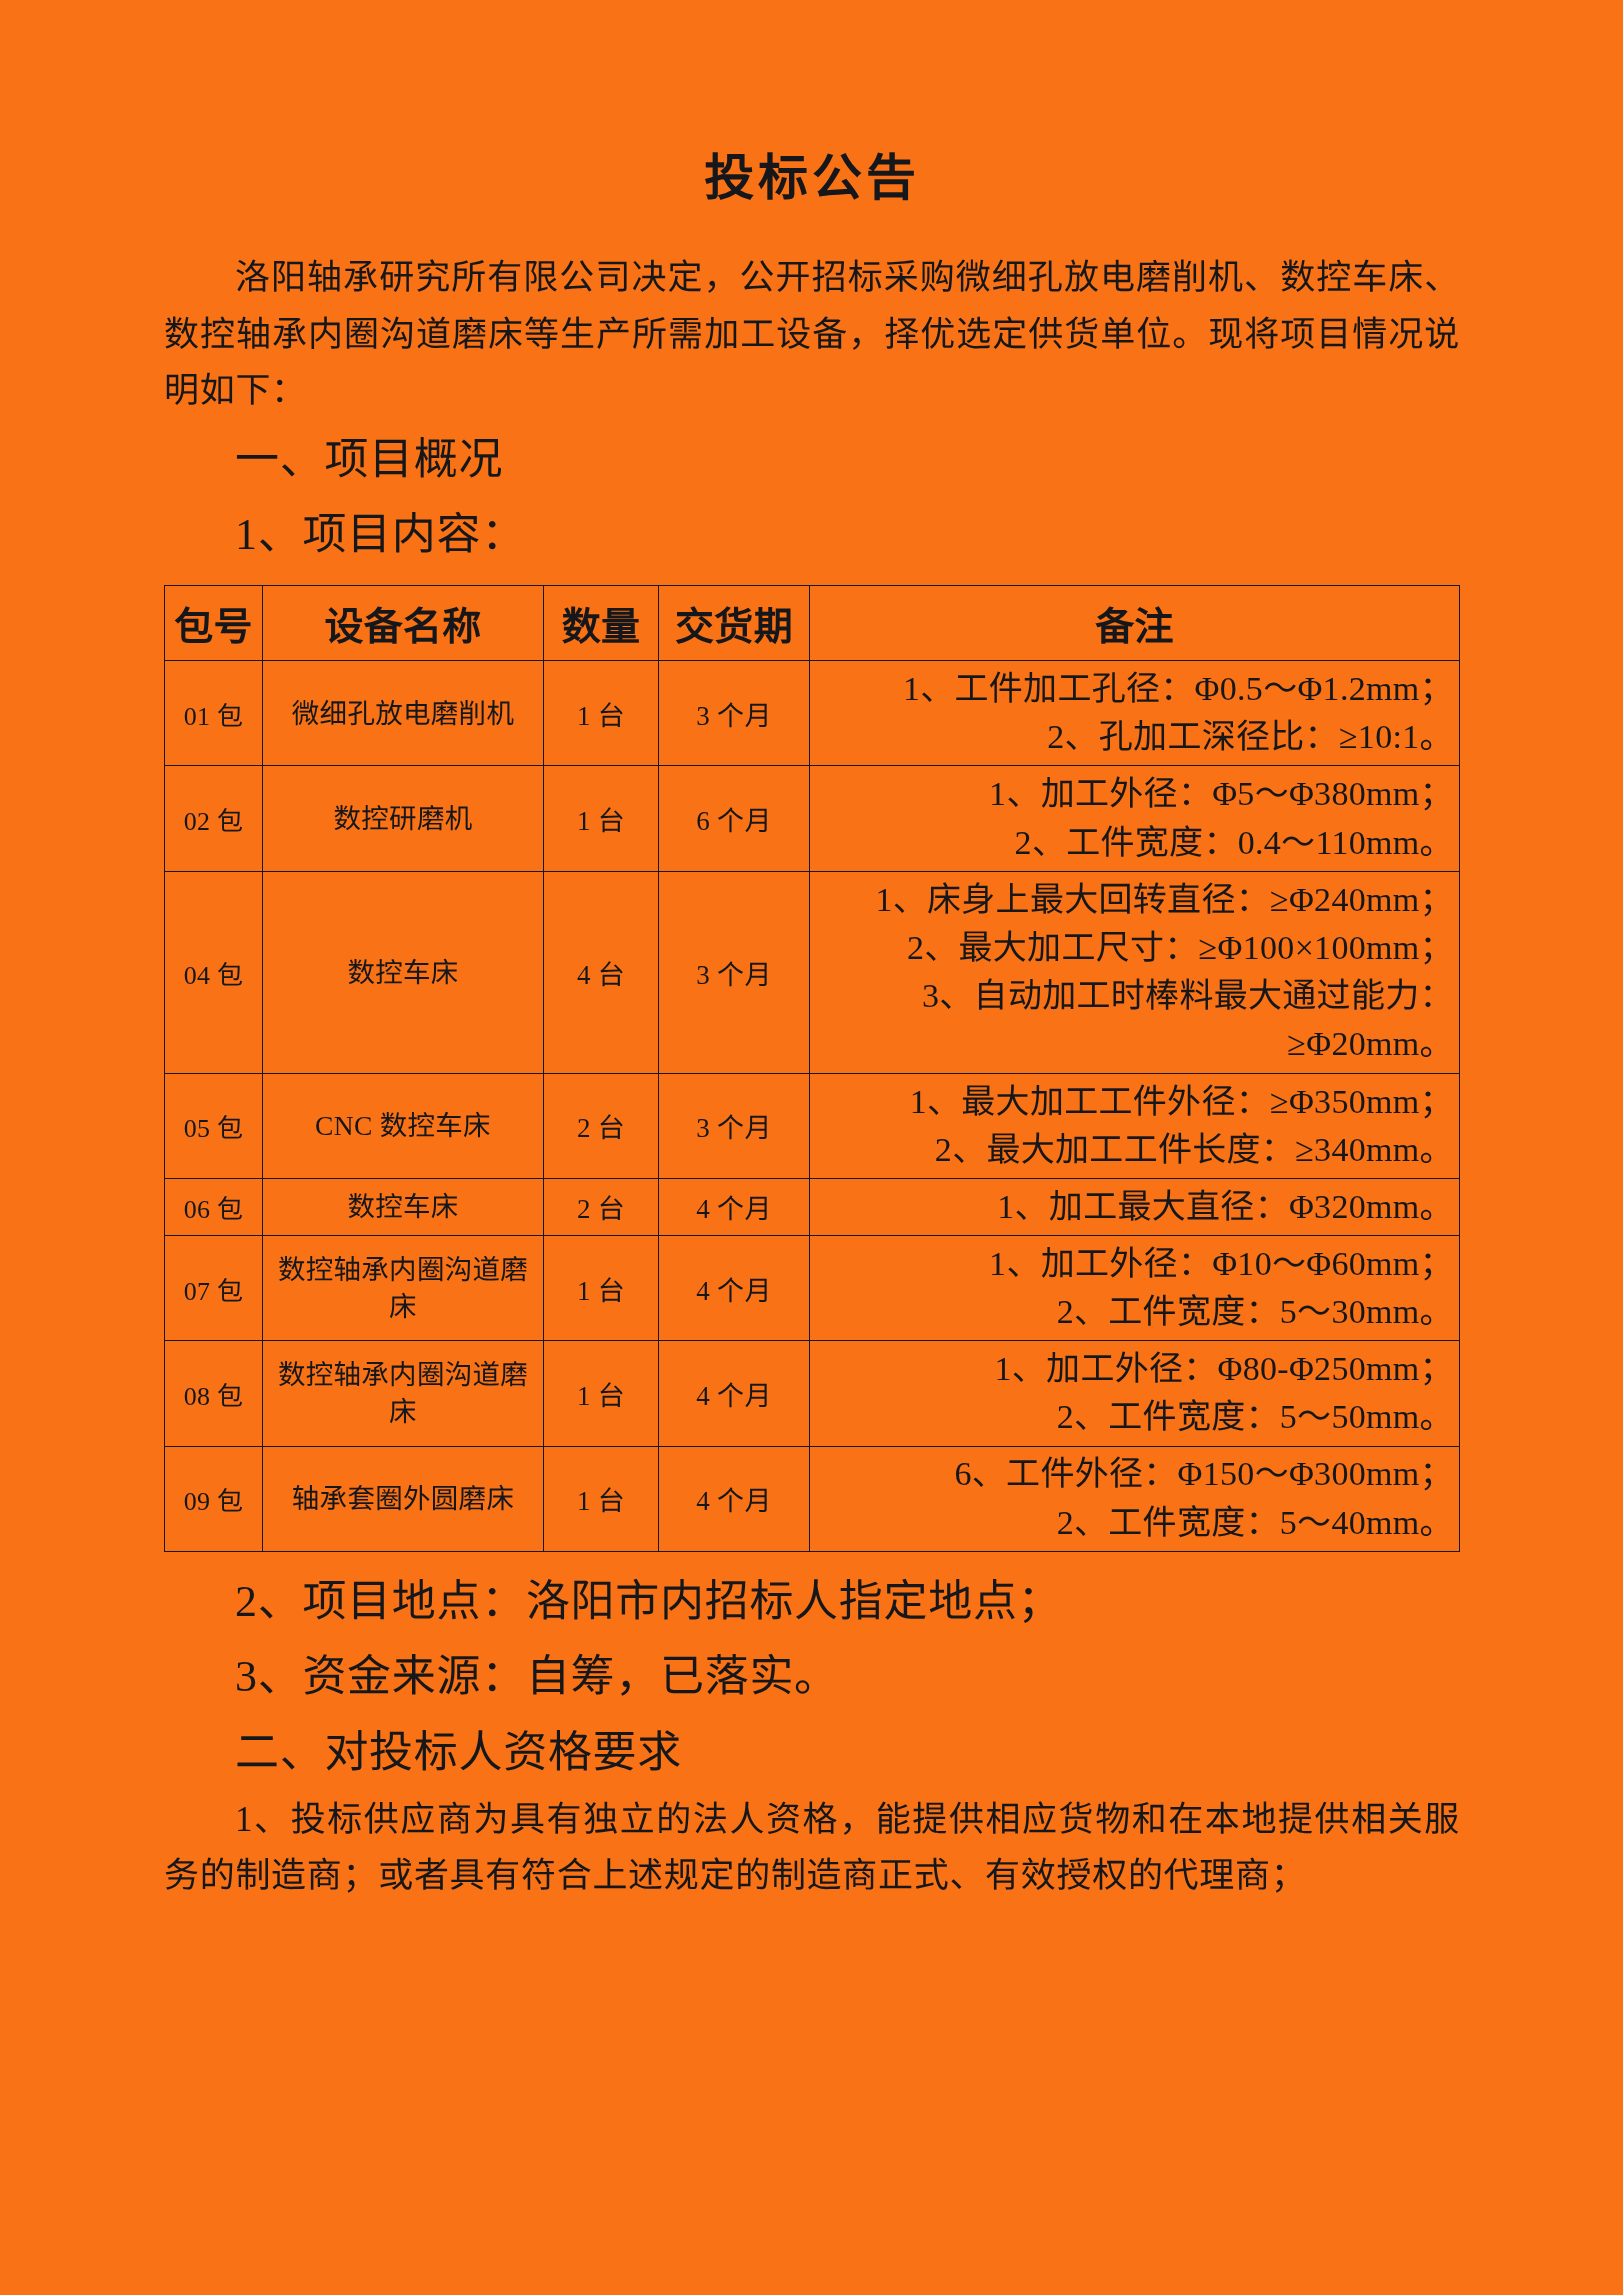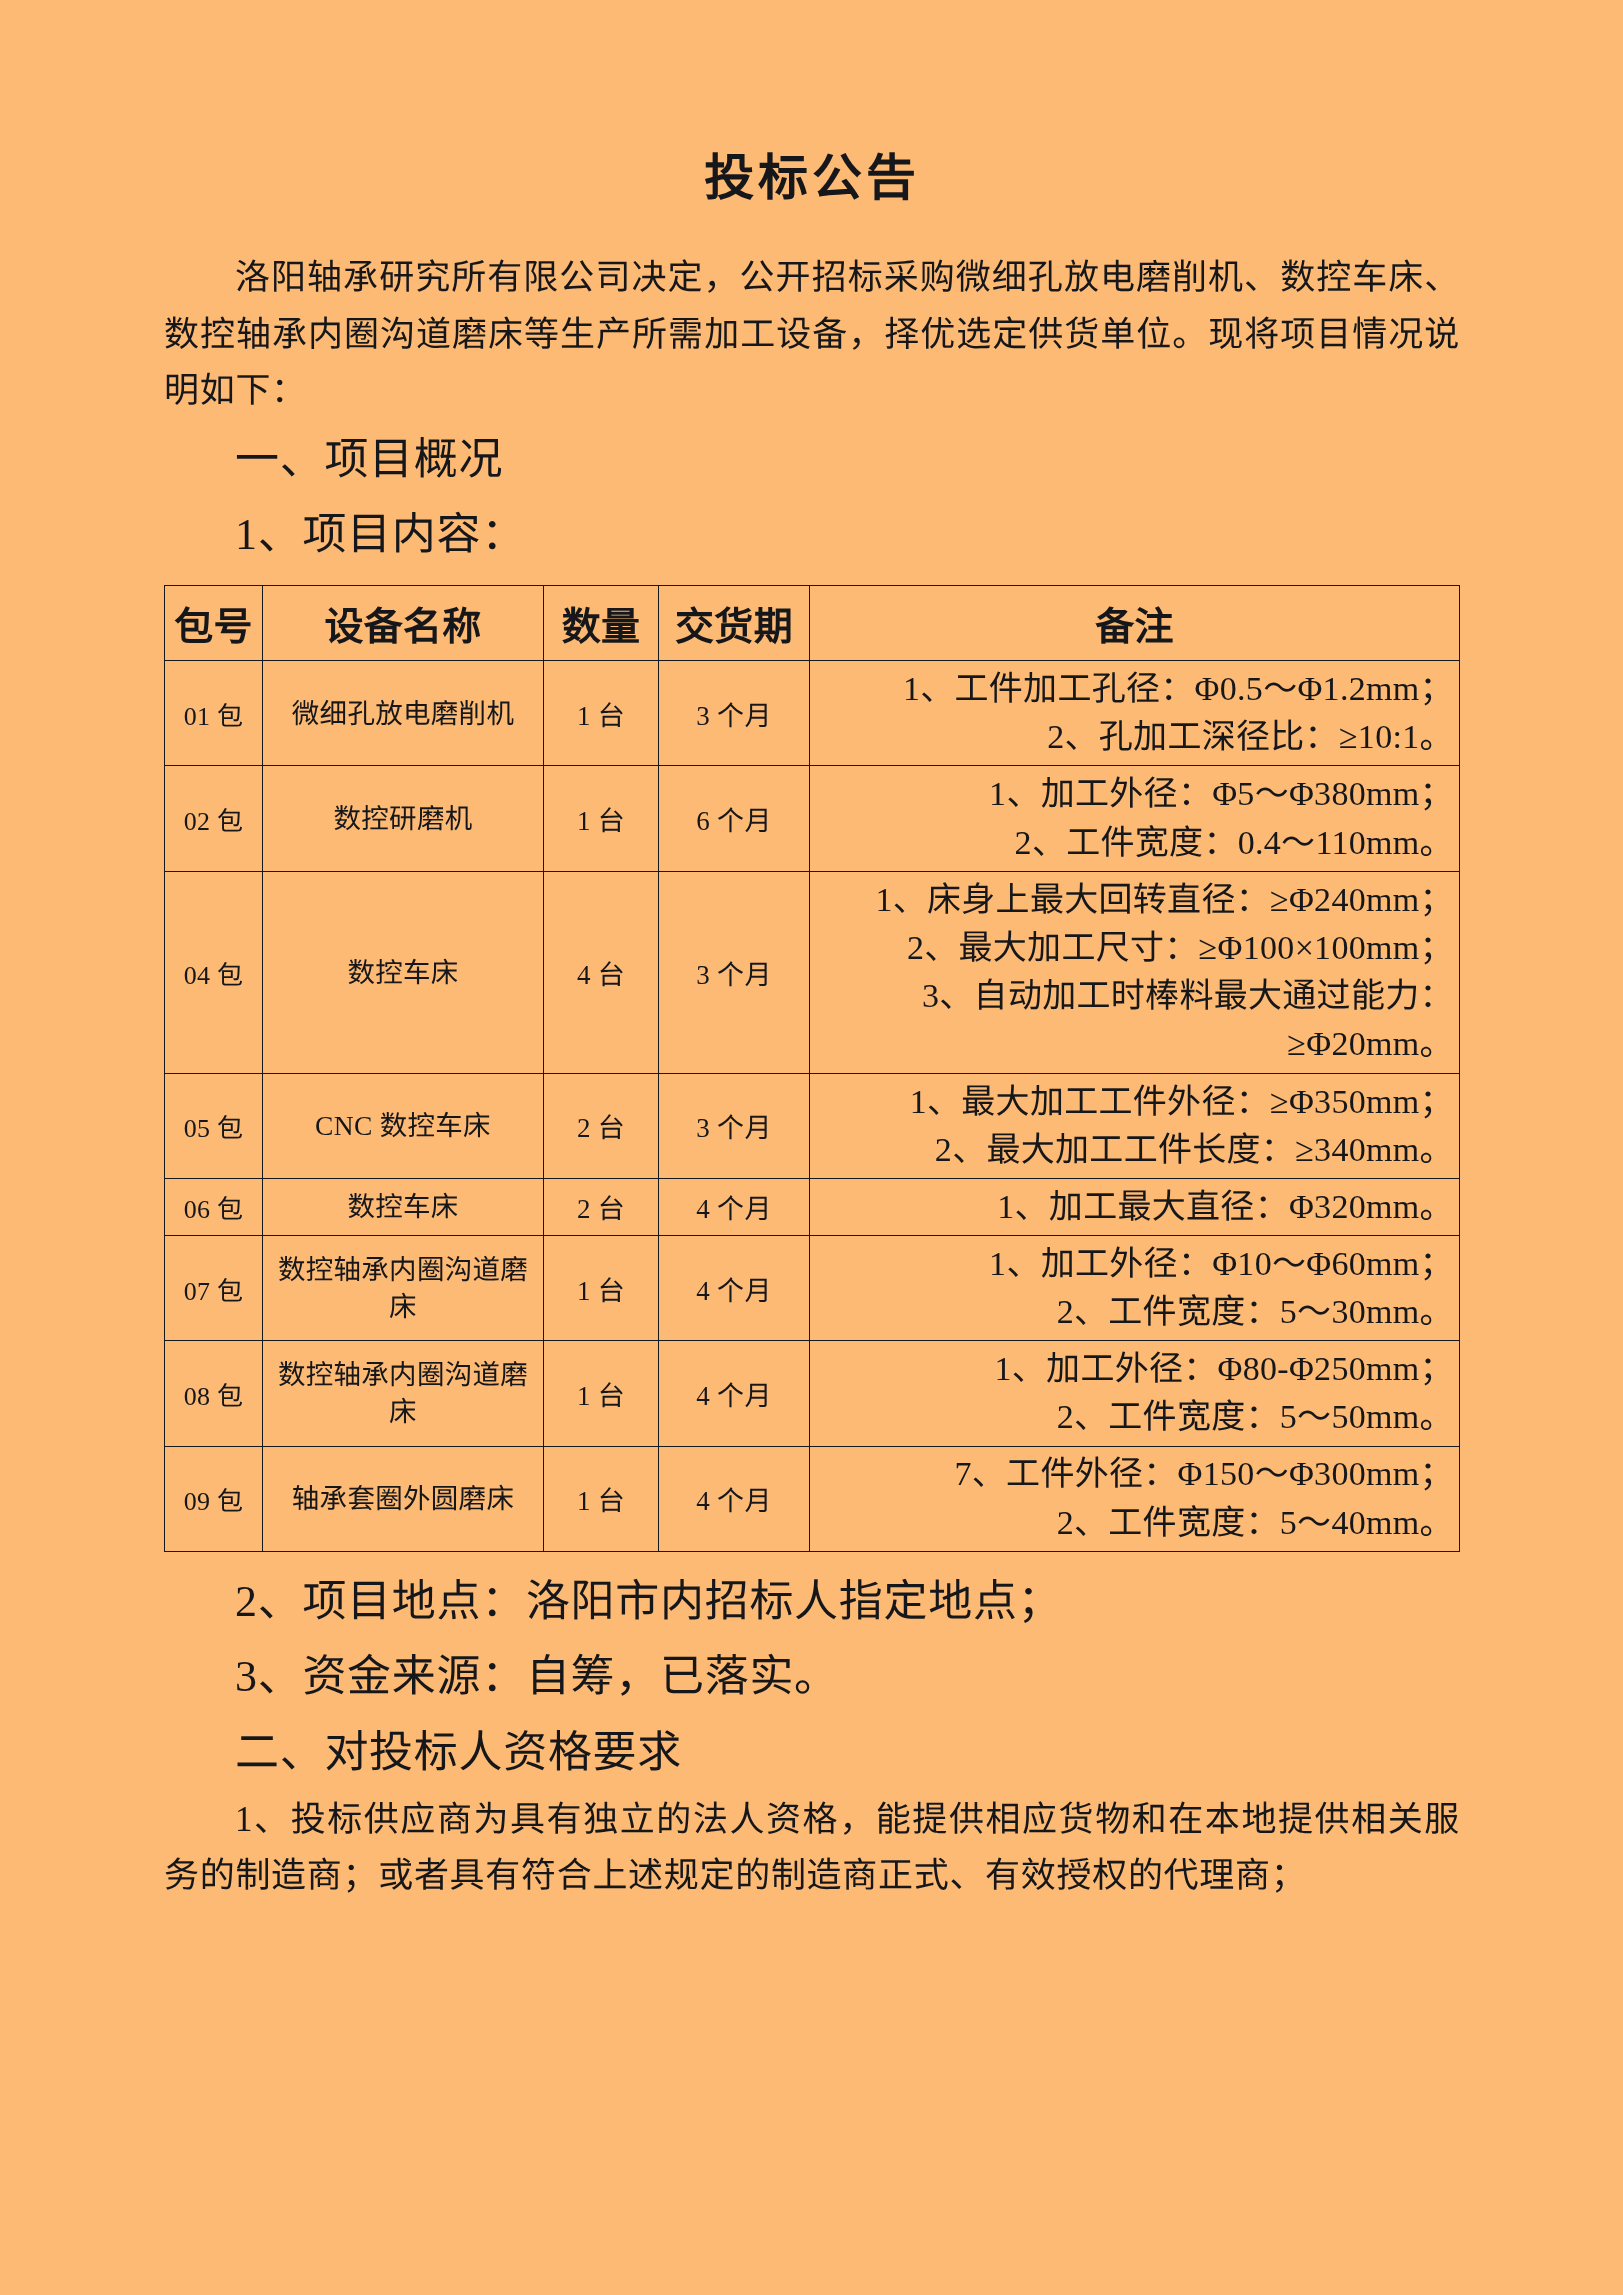--- a/index.html
+++ b/index.html
@@ -13,21 +13,21 @@
     font-family: "Liberation Serif", "DejaVu Serif", serif;
     color: #16171b;
     position: relative;
     overflow: hidden;
   }
   .page {
     box-sizing: border-box;
     width: 1624px;
     height: 2295px;
     padding: 111px 164px 0 164px;
-    background: #fdba74;
+    background: #f97316;
   }
   .doc-title {
     text-align: center;
     font-size: 50px;
     font-weight: bold;
     letter-spacing: 3.9px;
     margin: 26px 0 41px 0;
     font-family: "Liberation Serif", "DejaVu Serif", serif;
   }
   .para {
@@ -193,21 +193,21 @@
             <span class="note-line">1、加工外径：Φ80-Φ250mm；</span>
             <span class="note-line">2、工件宽度：5～50mm。</span>
           </td>
         </tr>
         <tr>
           <td class="pkg">09 包</td>
           <td class="name">轴承套圈外圆磨床</td>
           <td class="qty">1 台</td>
           <td class="lead">4 个月</td>
           <td class="note">
-            <span class="note-line">7、工件外径：Φ150～Φ300mm；</span>
+            <span class="note-line">6、工件外径：Φ150～Φ300mm；</span>
             <span class="note-line">2、工件宽度：5～40mm。</span>
           </td>
         </tr>
       </tbody>
   </table>
 
   <div class="bottom-block">
     <p class="list-line">2、项目地点：洛阳市内招标人指定地点；</p>
     <p class="list-line">3、资金来源：自筹，已落实。</p>
     <p class="list-line">二、对投标人资格要求</p>

